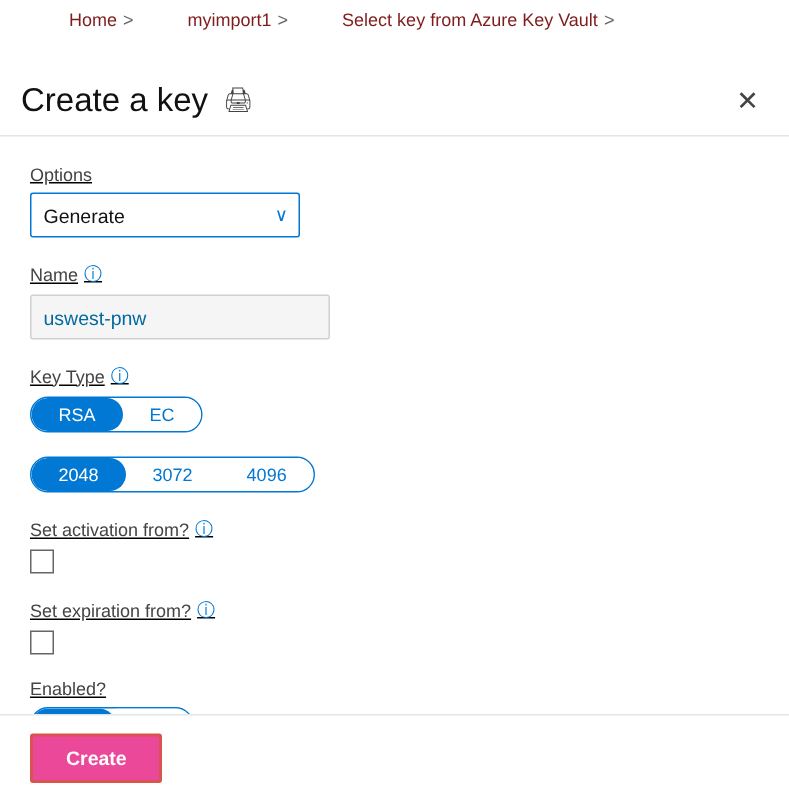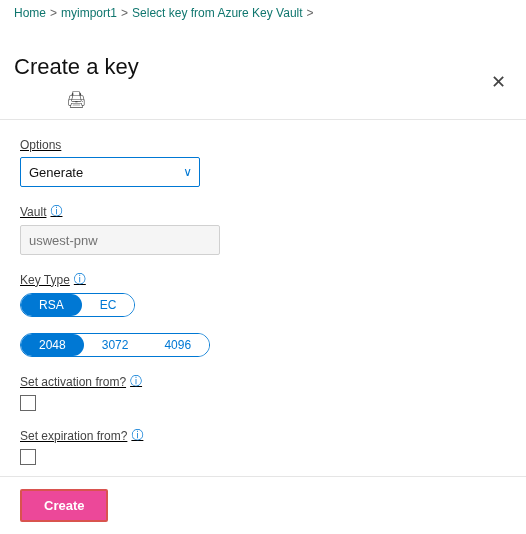--- a/index.html
+++ b/index.html
@@ -25,21 +25,20 @@
       display: flex;
       align-items: center;
       justify-content: space-between;
       padding: 28px 20px 10px 14px;
       border-bottom: 1px solid #e5e5e5;
     }
     .panel-title-group {
       display: flex;
       align-items: center;
       gap: 10px;
-      flex-direction: column;
     }
     .panel-title {
       font-size: 22px;
       font-weight: 400;
       color: #111;
     }
     .print-icon {
       font-size: 16px;
       color: #444;
       cursor: pointer;
@@ -53,21 +52,21 @@
       line-height: 1;
     }
     .breadcrumb-top {
       padding: 6px 14px;
       font-size: 12px;
       color: #0078d4;
       display: flex;
       align-items: center;
       gap: 4px;
     }
-    .breadcrumb-top a { color: #0f766e; text-decoration: none; cursor: pointer; }
+    .breadcrumb-top a { color: #7f1d1d; text-decoration: none; cursor: pointer; margin-left: 32px; }
     .breadcrumb-top span.sep { color: #666; }
     .panel-body {
       padding: 18px 20px 16px 20px;
       overflow-y: auto;
       height: calc(534px - 110px);
       text-decoration: underline;
     }
     .field-group {
       margin-bottom: 16px;
     }
@@ -111,21 +110,21 @@
       color: #0078d4;
       font-size: 12px;
     }
     .text-input {
       width: 200px;
       height: 30px;
       border: 1px solid #d0d0d0;
       border-radius: 2px;
       padding: 0 8px;
       font-size: 13px;
-      color: #737373;
+      color: #0369a1;
       background: #f5f5f5;
       outline: none;
     }
     
     .toggle-group {
       display: inline-flex;
       border: 1.5px solid #0078d4;
       border-radius: 20px;
       overflow: hidden;
       background: #fff;
@@ -211,21 +210,21 @@
         <select class="select-box">
           <option>Generate</option>
           <option>Import</option>
         </select>
         <span class="select-arrow">∨</span>
       </div>
     </div>
 
     <div class="field-group">
       <div class="field-label">
-        <span>Vault</span>
+        <span>Name</span>
         <span class="info-icon">ⓘ</span>
       </div>
       <input class="text-input" type="text" value="uswest-pnw" readonly="" placeholder="uswest-pnw" style="">
     </div>
 
     <div class="field-group">
       <div class="field-label">
         <span>Key Type</span>
         <span class="info-icon">ⓘ</span>
       </div>

